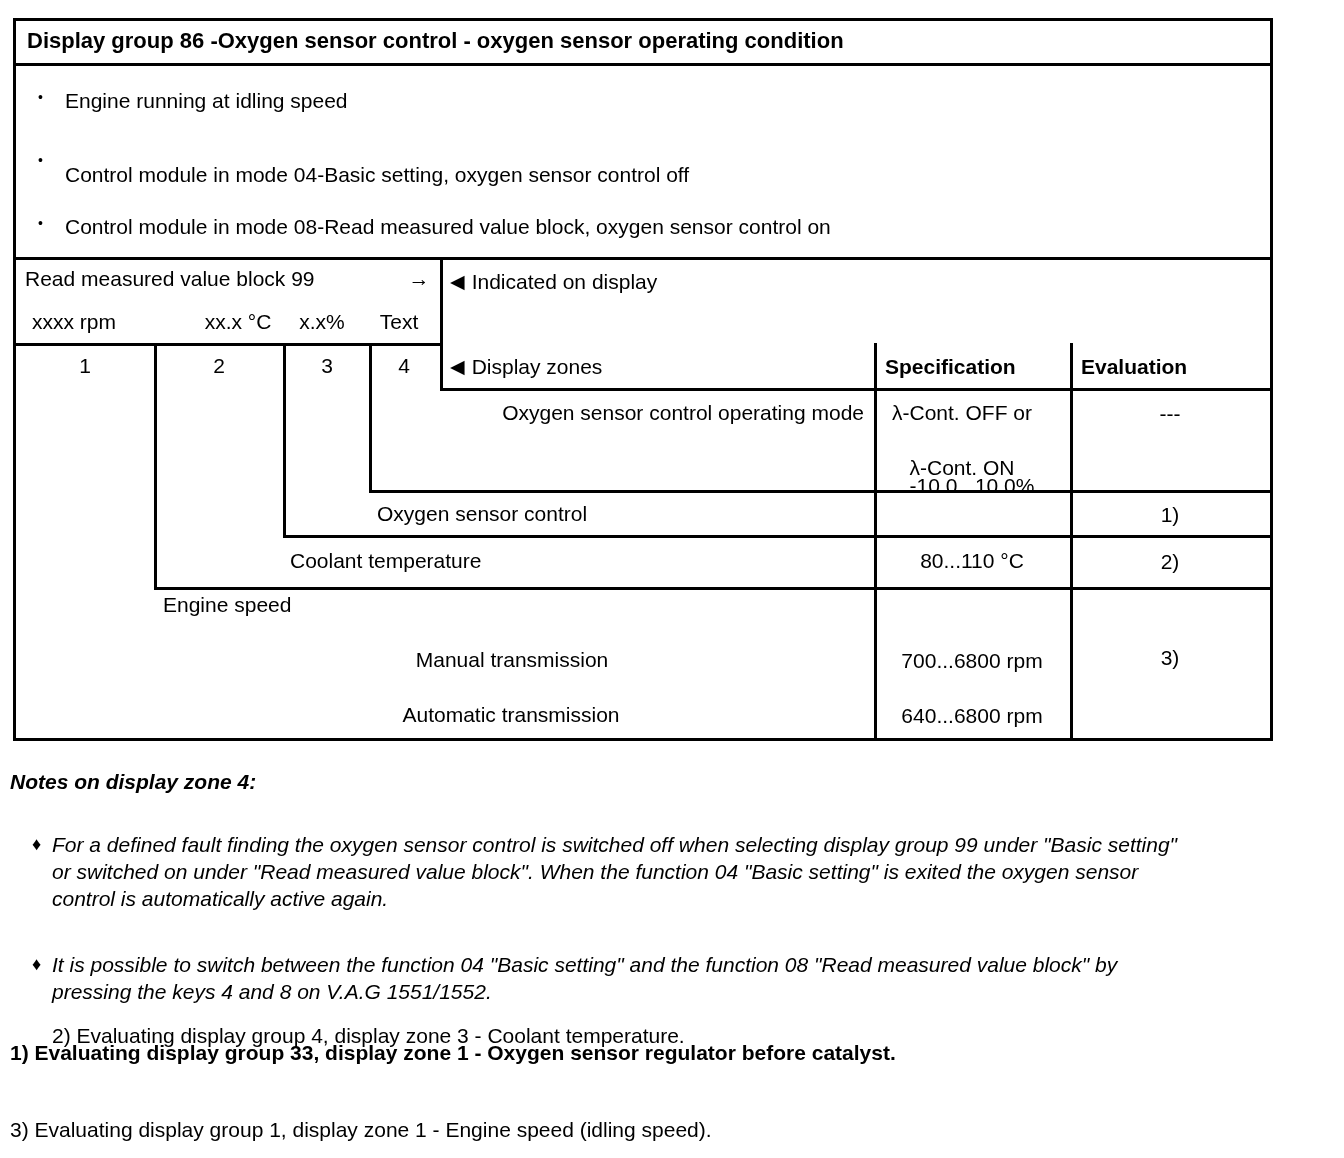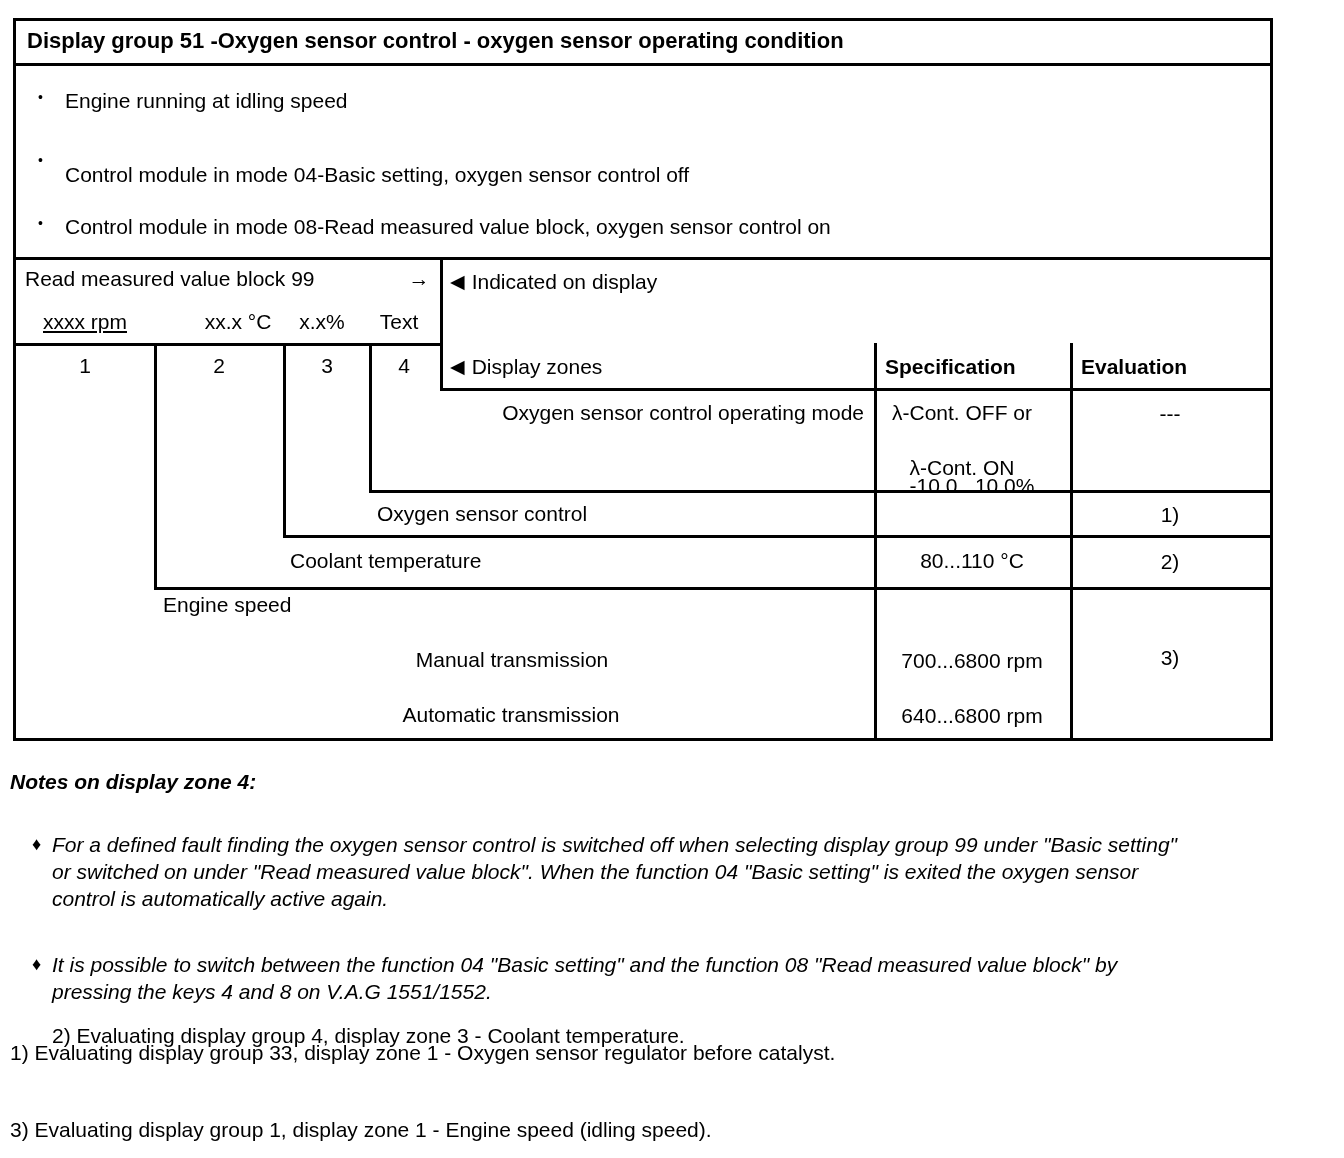--- a/index.html
+++ b/index.html
@@ -38,35 +38,35 @@
     <div class="ln" style="left:13px;top:18px;width:3px;height:723px;"></div>
     <div class="ln" style="left:1270px;top:18px;width:3px;height:723px;"></div>
     <div class="ln" style="left:440px;top:257px;width:3px;height:134px;"></div>
     <div class="ln" style="left:154px;top:343px;width:3px;height:247px;"></div>
     <div class="ln" style="left:283px;top:343px;width:3px;height:195px;"></div>
     <div class="ln" style="left:369px;top:343px;width:3px;height:150px;"></div>
     <div class="ln" style="left:874px;top:343px;width:3px;height:398px;"></div>
     <div class="ln" style="left:1070px;top:343px;width:3px;height:398px;"></div>
   </div>
 
-  <div class="txt vc b" style="left:27px;top:41px;font-size:22px;">Display group 51 -Oxygen sensor control - oxygen sensor operating condition</div>
+  <div class="txt vc b" style="left:27px;top:41px;font-size:22px;">Display group 86 -Oxygen sensor control - oxygen sensor operating condition</div>
 
   <div>
     <div class="txt vc bullet-dot" style="left:38px;top:97px;">•</div>
     <div class="txt vc" style="left:65px;top:101px;">Engine running at idling speed</div>
     <div class="txt vc bullet-dot" style="left:38px;top:160px;">•</div>
     <div class="txt vc" style="left:65px;top:164px;margin-top:11px;">Control module in mode 04-Basic setting, oxygen sensor control off</div>
     <div class="txt vc bullet-dot" style="left:38px;top:223px;">•</div>
     <div class="txt vc" style="left:65px;top:227px;">Control module in mode 08-Read measured value block, oxygen sensor control on</div>
   </div>
 
   <div>
     <div class="txt vc" style="left:25px;top:279px;">Read measured value block 99</div>
     <div class="txt cc" style="left:419px;top:279px;">→</div>
-    <div class="txt cc" style="left:85px;top:322px;text-decoration:underline;">xxxx rpm</div>
+    <div class="txt cc" style="left:74px;top:322px;">xxxx rpm</div>
     <div class="txt cc" style="left:238px;top:322px;">xx.x °C</div>
     <div class="txt cc" style="left:322px;top:322px;">x.x%</div>
     <div class="txt cc" style="left:399px;top:322px;">Text</div>
     <div class="txt vc" style="left:450px;top:282px;">
       <span class="tri">◀</span><span>Indicated on display</span>
     </div>
   </div>
 
   <div>
     <div class="txt cc" style="left:85px;top:366px;">1</div>
@@ -110,18 +110,18 @@
     <div class="txt vc i" style="left:52px;top:845px;">For a defined fault finding the oxygen sensor control is switched off when selecting display group 99 under "Basic setting"</div>
     <div class="txt vc i" style="left:52px;top:872px;">or switched on under "Read measured value block". When the function 04 "Basic setting" is exited the oxygen sensor</div>
     <div class="txt vc i" style="left:52px;top:899px;">control is automatically active again.</div>
 
     <div class="txt vc diamond" style="left:32px;top:964px;">♦</div>
     <div class="txt vc i" style="left:52px;top:965px;">It is possible to switch between the function 04 "Basic setting" and the function 08 "Read measured value block" by</div>
     <div class="txt vc i" style="left:52px;top:992px;">pressing the keys 4 and 8 on V.A.G 1551/1552.</div>
   </div>
 
   <div>
-    <div class="txt vc" style="left:10px;top:1053px;">1) Evaluating display group 33, display zone 1 - Oxygen sensor regulator before catalyst.</div>
+    <div class="txt vc" style="left:10px;top:1053px;font-weight:bold;">1) Evaluating display group 33, display zone 1 - Oxygen sensor regulator before catalyst.</div>
     <div class="txt vc" style="left:10px;top:1036px;margin-left:42px;">2) Evaluating display group 4, display zone 3 - Coolant temperature.</div>
     <div class="txt vc" style="left:10px;top:1130px;">3) Evaluating display group 1, display zone 1 - Engine speed (idling speed).</div>
   </div>
 
 </div>
 
 </body></html>

